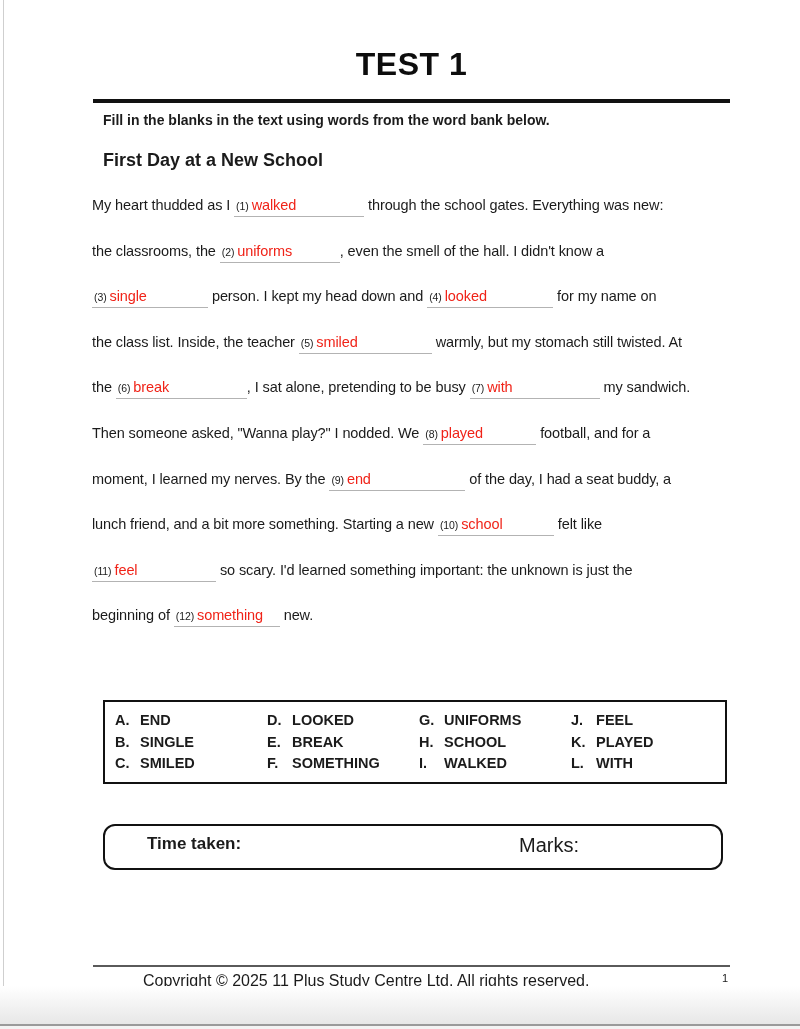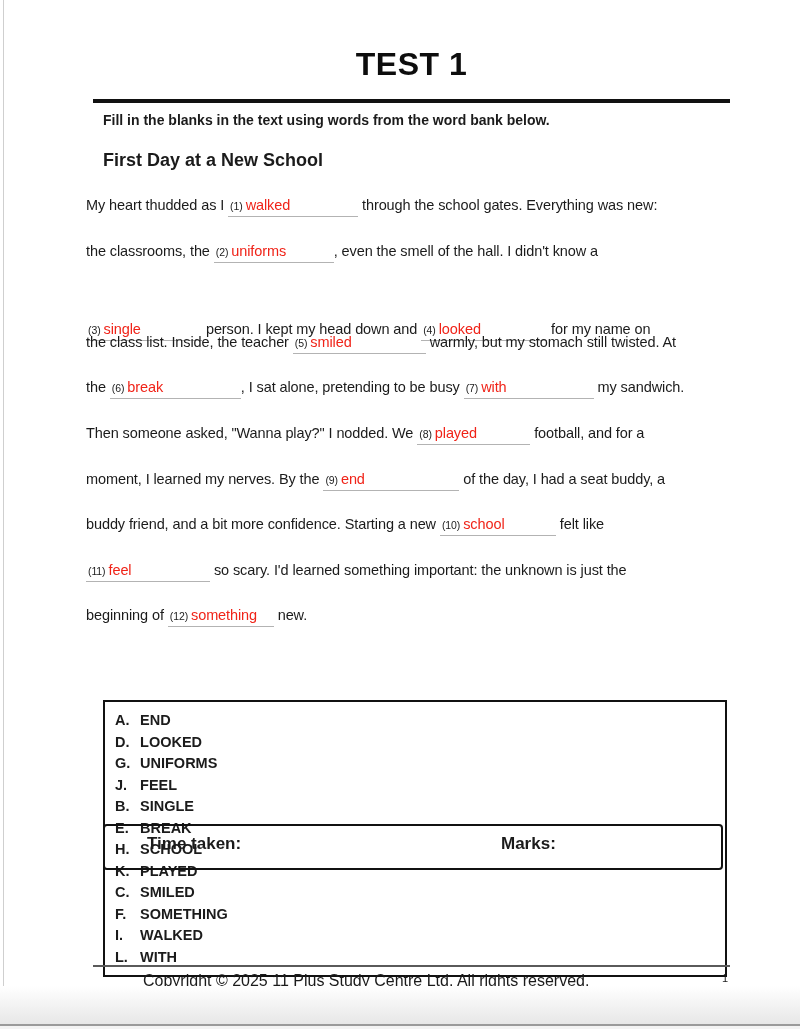--- a/index.html
+++ b/index.html
@@ -8,41 +8,41 @@
     background:#ffffff; font-family:"Liberation Sans", sans-serif; color:#1b1b1b;
   }
   .edge-left{position:absolute; left:3px; top:0; width:1px; height:1029px; background:#cfcfcf;}
   .title{
     position:absolute; left:93px; top:46px; width:637px; margin:0;
     text-align:center; font-size:32px; font-weight:900; letter-spacing:.5px; color:#0d0d0d;
   }
   .rule{position:absolute; left:93px; top:99px; width:637px; height:4px; background:#111;}
   .instruction{position:absolute; left:103px; top:112px; font-size:14px; font-weight:bold;}
   .passage-title{position:absolute; left:103px; top:150px; font-size:18px; font-weight:bold;}
-  .passage{position:absolute; left:86px; top:196px; width:660px; font-size:14.5px; letter-spacing:-0.1px;}
+  .passage{position:absolute; left:92px; top:196px; width:660px; font-size:14.5px; letter-spacing:-0.1px;}
   .passage-line{height:45.6px; white-space:nowrap;}
   .blank{
     display:inline-block; border-bottom:1.5px solid var(--underline,#b3b3b3);
     line-height:19px; padding:0 2px; box-sizing:border-box;
   }
   .bnum{font-size:10.5px; color:#1b1b1b;}
   .bans{color:var(--red,#f02318); padding-left:3px;}
   .wordbank{
     position:absolute; left:103px; top:700px; width:624px; box-sizing:border-box;
     border:2px solid #111; padding:8px 0 7px 10px;
   }
-  .wb-row{display:flex; line-height:21.5px;flex-direction:column;}
+  .wb-row{display:flex; line-height:21.5px;}
   .wb-cell{width:152px; font-size:14.5px; font-weight:bold; white-space:nowrap;}
   .wb-letter{display:inline-block; min-width:21px;}
   .scorebox{
     position:absolute; left:103px; top:824px; width:620px; height:46px; box-sizing:border-box;
-    border:2.5px solid #111; border-radius:4px;
+    border:2.5px solid #111; border-radius:12px;
   }
   .time-label{position:absolute; left:42px; top:8px; font-size:17px; font-weight:bold;}
-  .marks-label{position:absolute; left:396px; top:8px; font-size:17px; font-weight:bold;}
+  .marks-label{position:absolute; left:414px; top:8px; font-size:20px; font-weight:normal;}
   .footer-rule{position:absolute; left:93px; top:965px; width:637px; height:2px; background:#5a5a5a;}
   .footer-text{position:absolute; left:95px; top:972px; font-size:16px; color:#1b1b1b;margin-left:48px;}
   .footer-page{position:absolute; left:722px; top:972px; font-size:11px; color:#1b1b1b;}
   .page-bottom-shade{
     position:absolute; left:0; top:986px; width:800px; height:38px;
     background:linear-gradient(#ffffff, #e7e7e7);
   }
   .page-bottom-edge{position:absolute; left:0; top:1024px; width:800px; height:2px; background:#9a9a9a;}
   .page-below{position:absolute; left:0; top:1026px; width:800px; height:3px; background:#f3f3f3;}
 </style>
@@ -54,26 +54,26 @@
 
   <h1 class="title">TEST 1</h1>
   <div class="rule"></div>
 
   <div class="instruction">Fill in the blanks in the text using words from the word bank below.</div>
   <div class="passage-title">First Day at a New School</div>
 
   <div class="passage">
       <div class="passage-line"><span class="ptext">My heart thudded as I </span><span class="blank" style="min-width: 130px;"><span class="bnum">(1)</span><span class="bans">walked</span></span><span class="ptext"> through the school gates. Everything was new:</span></div>
       <div class="passage-line"><span class="ptext">the classrooms, the </span><span class="blank" style="min-width: 120px;"><span class="bnum">(2)</span><span class="bans">uniforms</span></span><span class="ptext">, even the smell of the hall. I didn't know a</span></div>
-      <div class="passage-line"><span class="blank" style="min-width: 116px;"><span class="bnum">(3)</span><span class="bans">single</span></span><span class="ptext"> person. I kept my head down and </span><span class="blank" style="min-width: 126px; margin-top: 33px;"><span class="bnum">(4)</span><span class="bans">looked</span></span><span class="ptext"> for my name on</span></div>
+      <div class="passage-line"><span class="blank" style="min-width: 116px;"><span class="bnum">(3)</span><span class="bans">single</span></span><span class="ptext"> person. I kept my head down and </span><span class="blank" style="min-width: 126px;"><span class="bnum">(4)</span><span class="bans">looked</span></span><span class="ptext"> for my name on</span></div>
       <div class="passage-line"><span class="ptext">the class list. Inside, the teacher </span><span class="blank" style="min-width: 133px;"><span class="bnum">(5)</span><span class="bans">smiled</span></span><span class="ptext"> warmly, but my stomach still twisted. At</span></div>
       <div class="passage-line"><span class="ptext">the </span><span class="blank" style="min-width: 131px;"><span class="bnum">(6)</span><span class="bans">break</span></span><span class="ptext">, I sat alone, pretending to be busy </span><span class="blank" style="min-width: 130px;"><span class="bnum">(7)</span><span class="bans">with</span></span><span class="ptext"> my sandwich.</span></div>
       <div class="passage-line"><span class="ptext">Then someone asked, "Wanna play?" I nodded. We </span><span class="blank" style="min-width: 113px;"><span class="bnum">(8)</span><span class="bans">played</span></span><span class="ptext"> football, and for a</span></div>
       <div class="passage-line"><span class="ptext">moment, I learned my nerves. By the </span><span class="blank" style="min-width: 136px;"><span class="bnum">(9)</span><span class="bans">end</span></span><span class="ptext"> of the day, I had a seat buddy, a</span></div>
-      <div class="passage-line"><span class="ptext">buddy friend, and a bit more confidence. Starting a new </span><span class="blank" style="min-width: 116px;"><span class="bnum">(10)</span><span class="bans">school</span></span><span class="ptext"> felt like</span></div>
+      <div class="passage-line"><span class="ptext">lunch friend, and a bit more something. Starting a new </span><span class="blank" style="min-width: 116px;"><span class="bnum">(10)</span><span class="bans">school</span></span><span class="ptext"> felt like</span></div>
       <div class="passage-line"><span class="blank" style="min-width: 124px;"><span class="bnum">(11)</span><span class="bans">feel</span></span><span class="ptext"> so scary. I'd learned something important: the unknown is just the</span></div>
       <div class="passage-line"><span class="ptext">beginning of </span><span class="blank" style="min-width: 106px;"><span class="bnum">(12)</span><span class="bans">something</span></span><span class="ptext"> new.</span></div>
     </div>
 
   <div class="wordbank">
       <div class="wb-row">
         <span class="wb-cell"><span class="wb-letter">A.</span><span class="wb-word"> END</span></span>
         <span class="wb-cell"><span class="wb-letter">D.</span><span class="wb-word"> LOOKED</span></span>
         <span class="wb-cell"><span class="wb-letter">G.</span><span class="wb-word"> UNIFORMS</span></span>
         <span class="wb-cell"><span class="wb-letter">J.</span><span class="wb-word"> FEEL</span></span>

